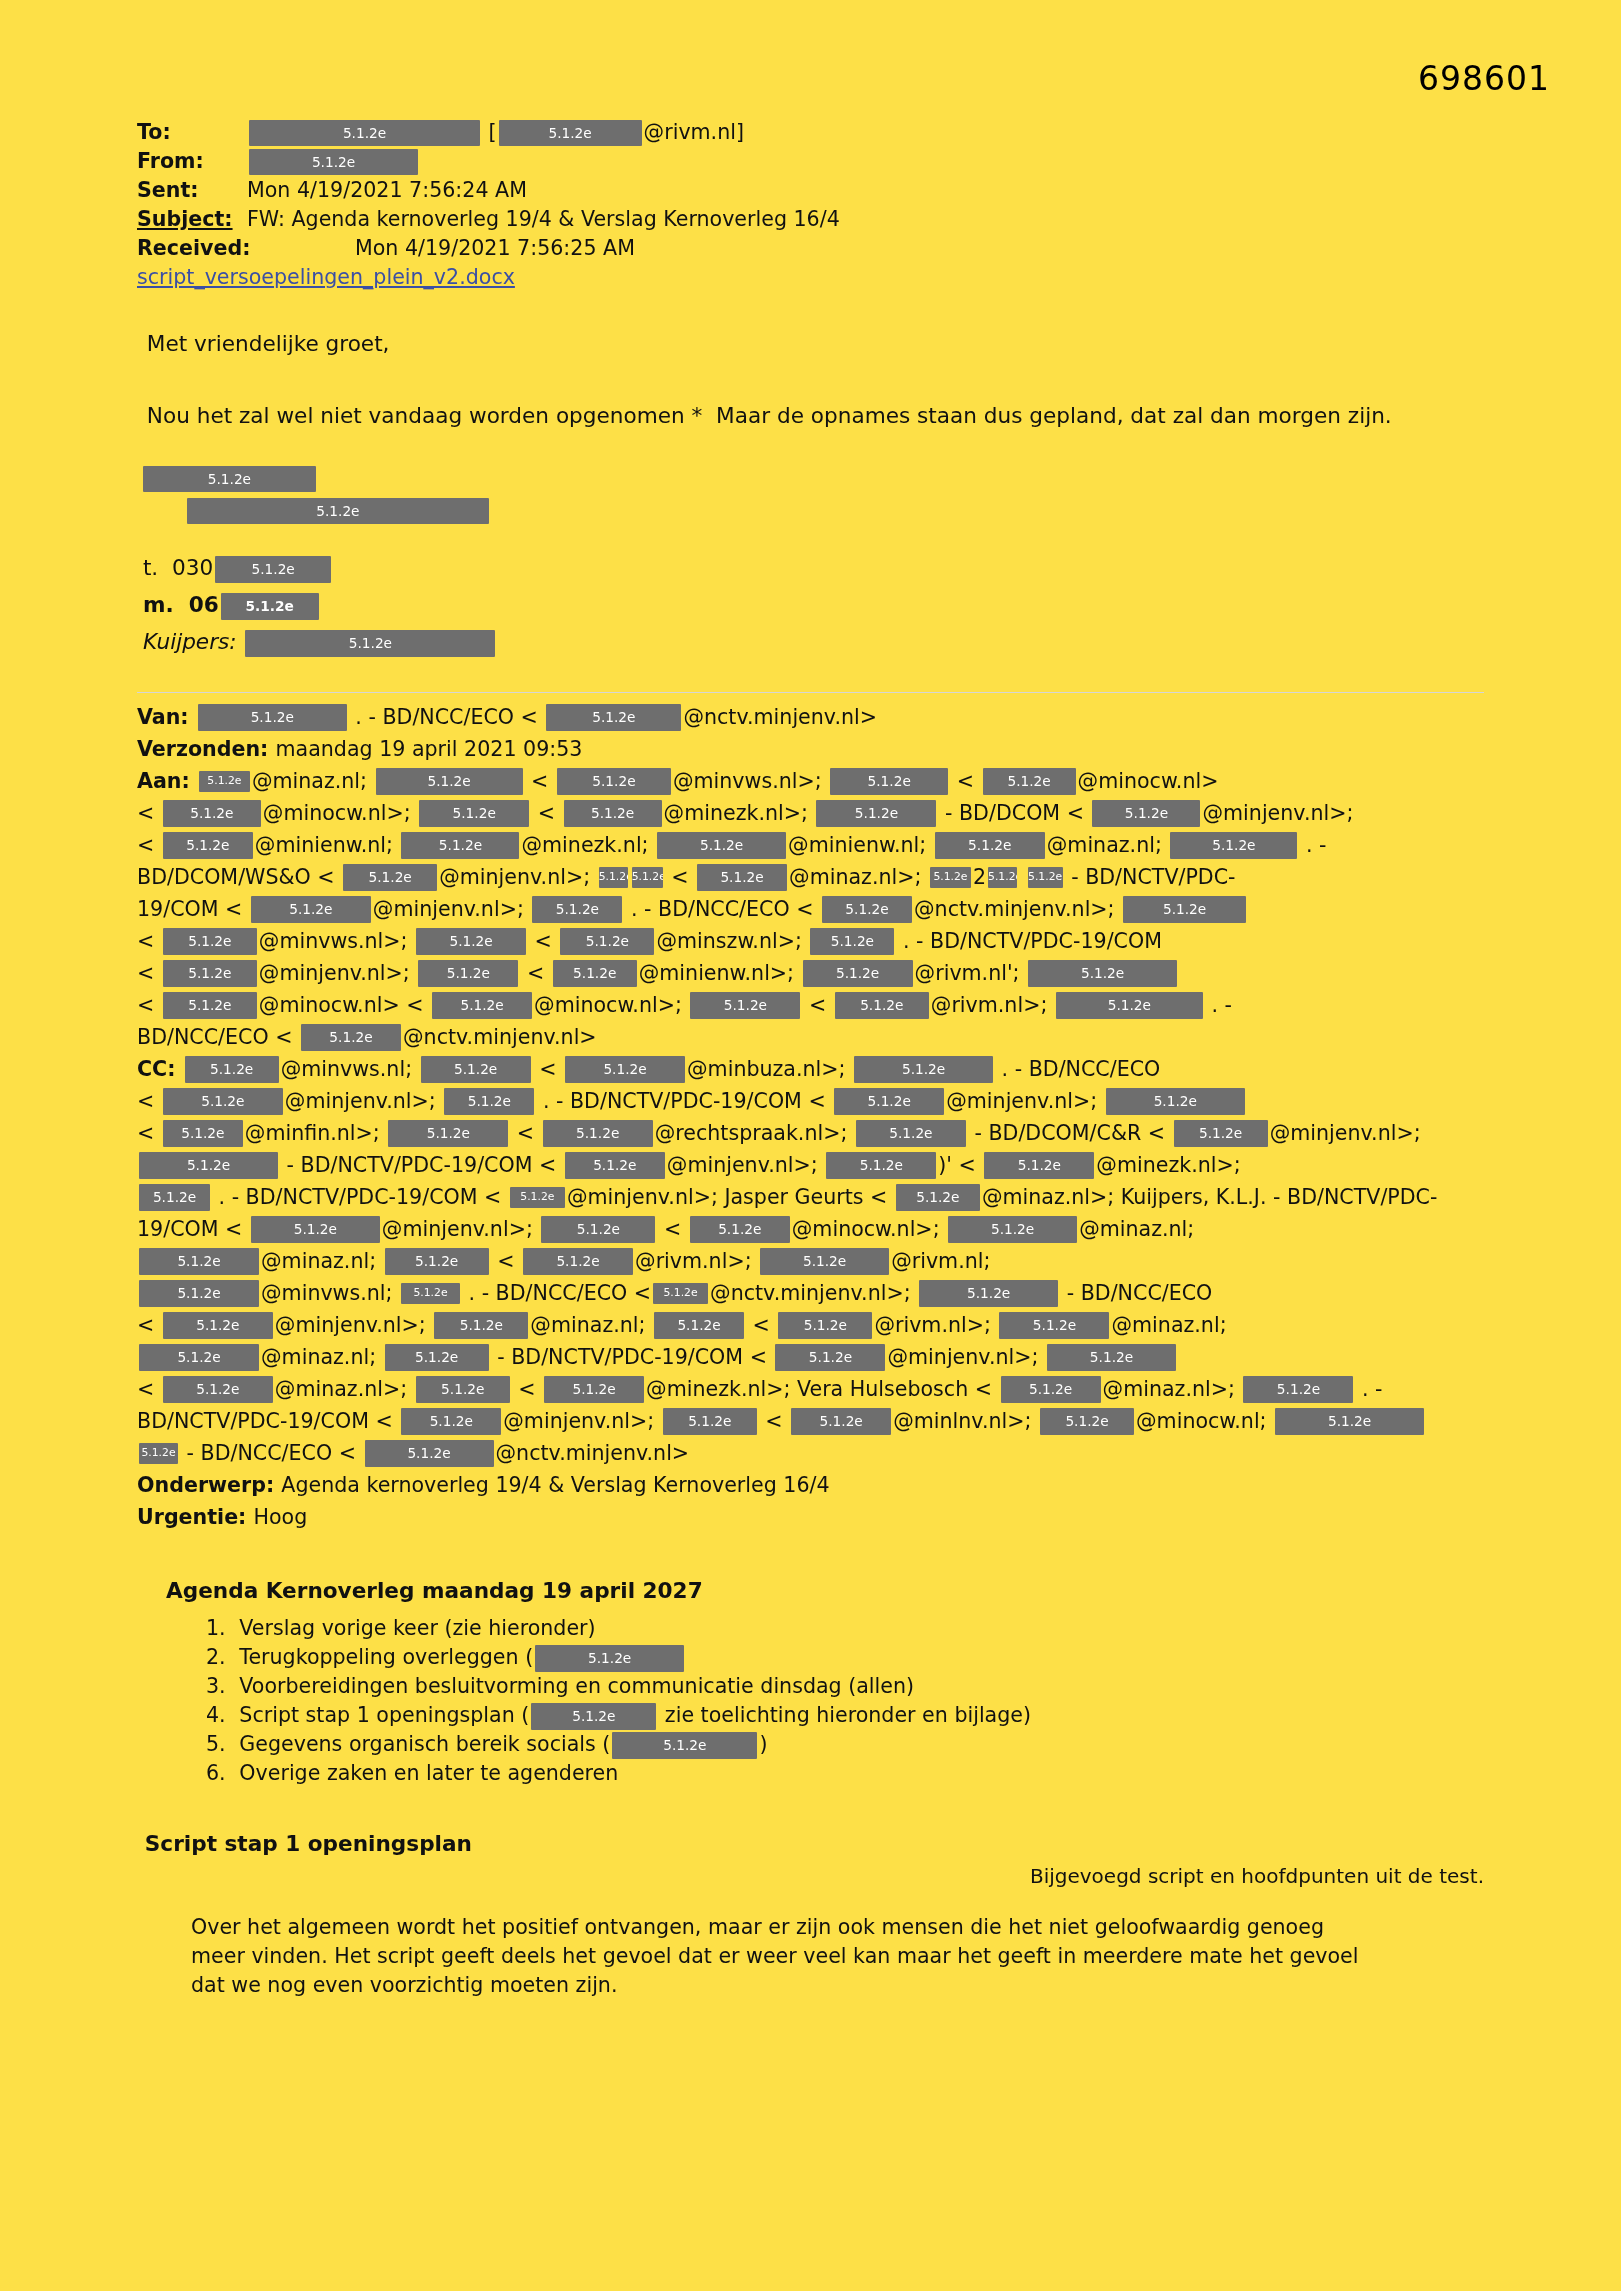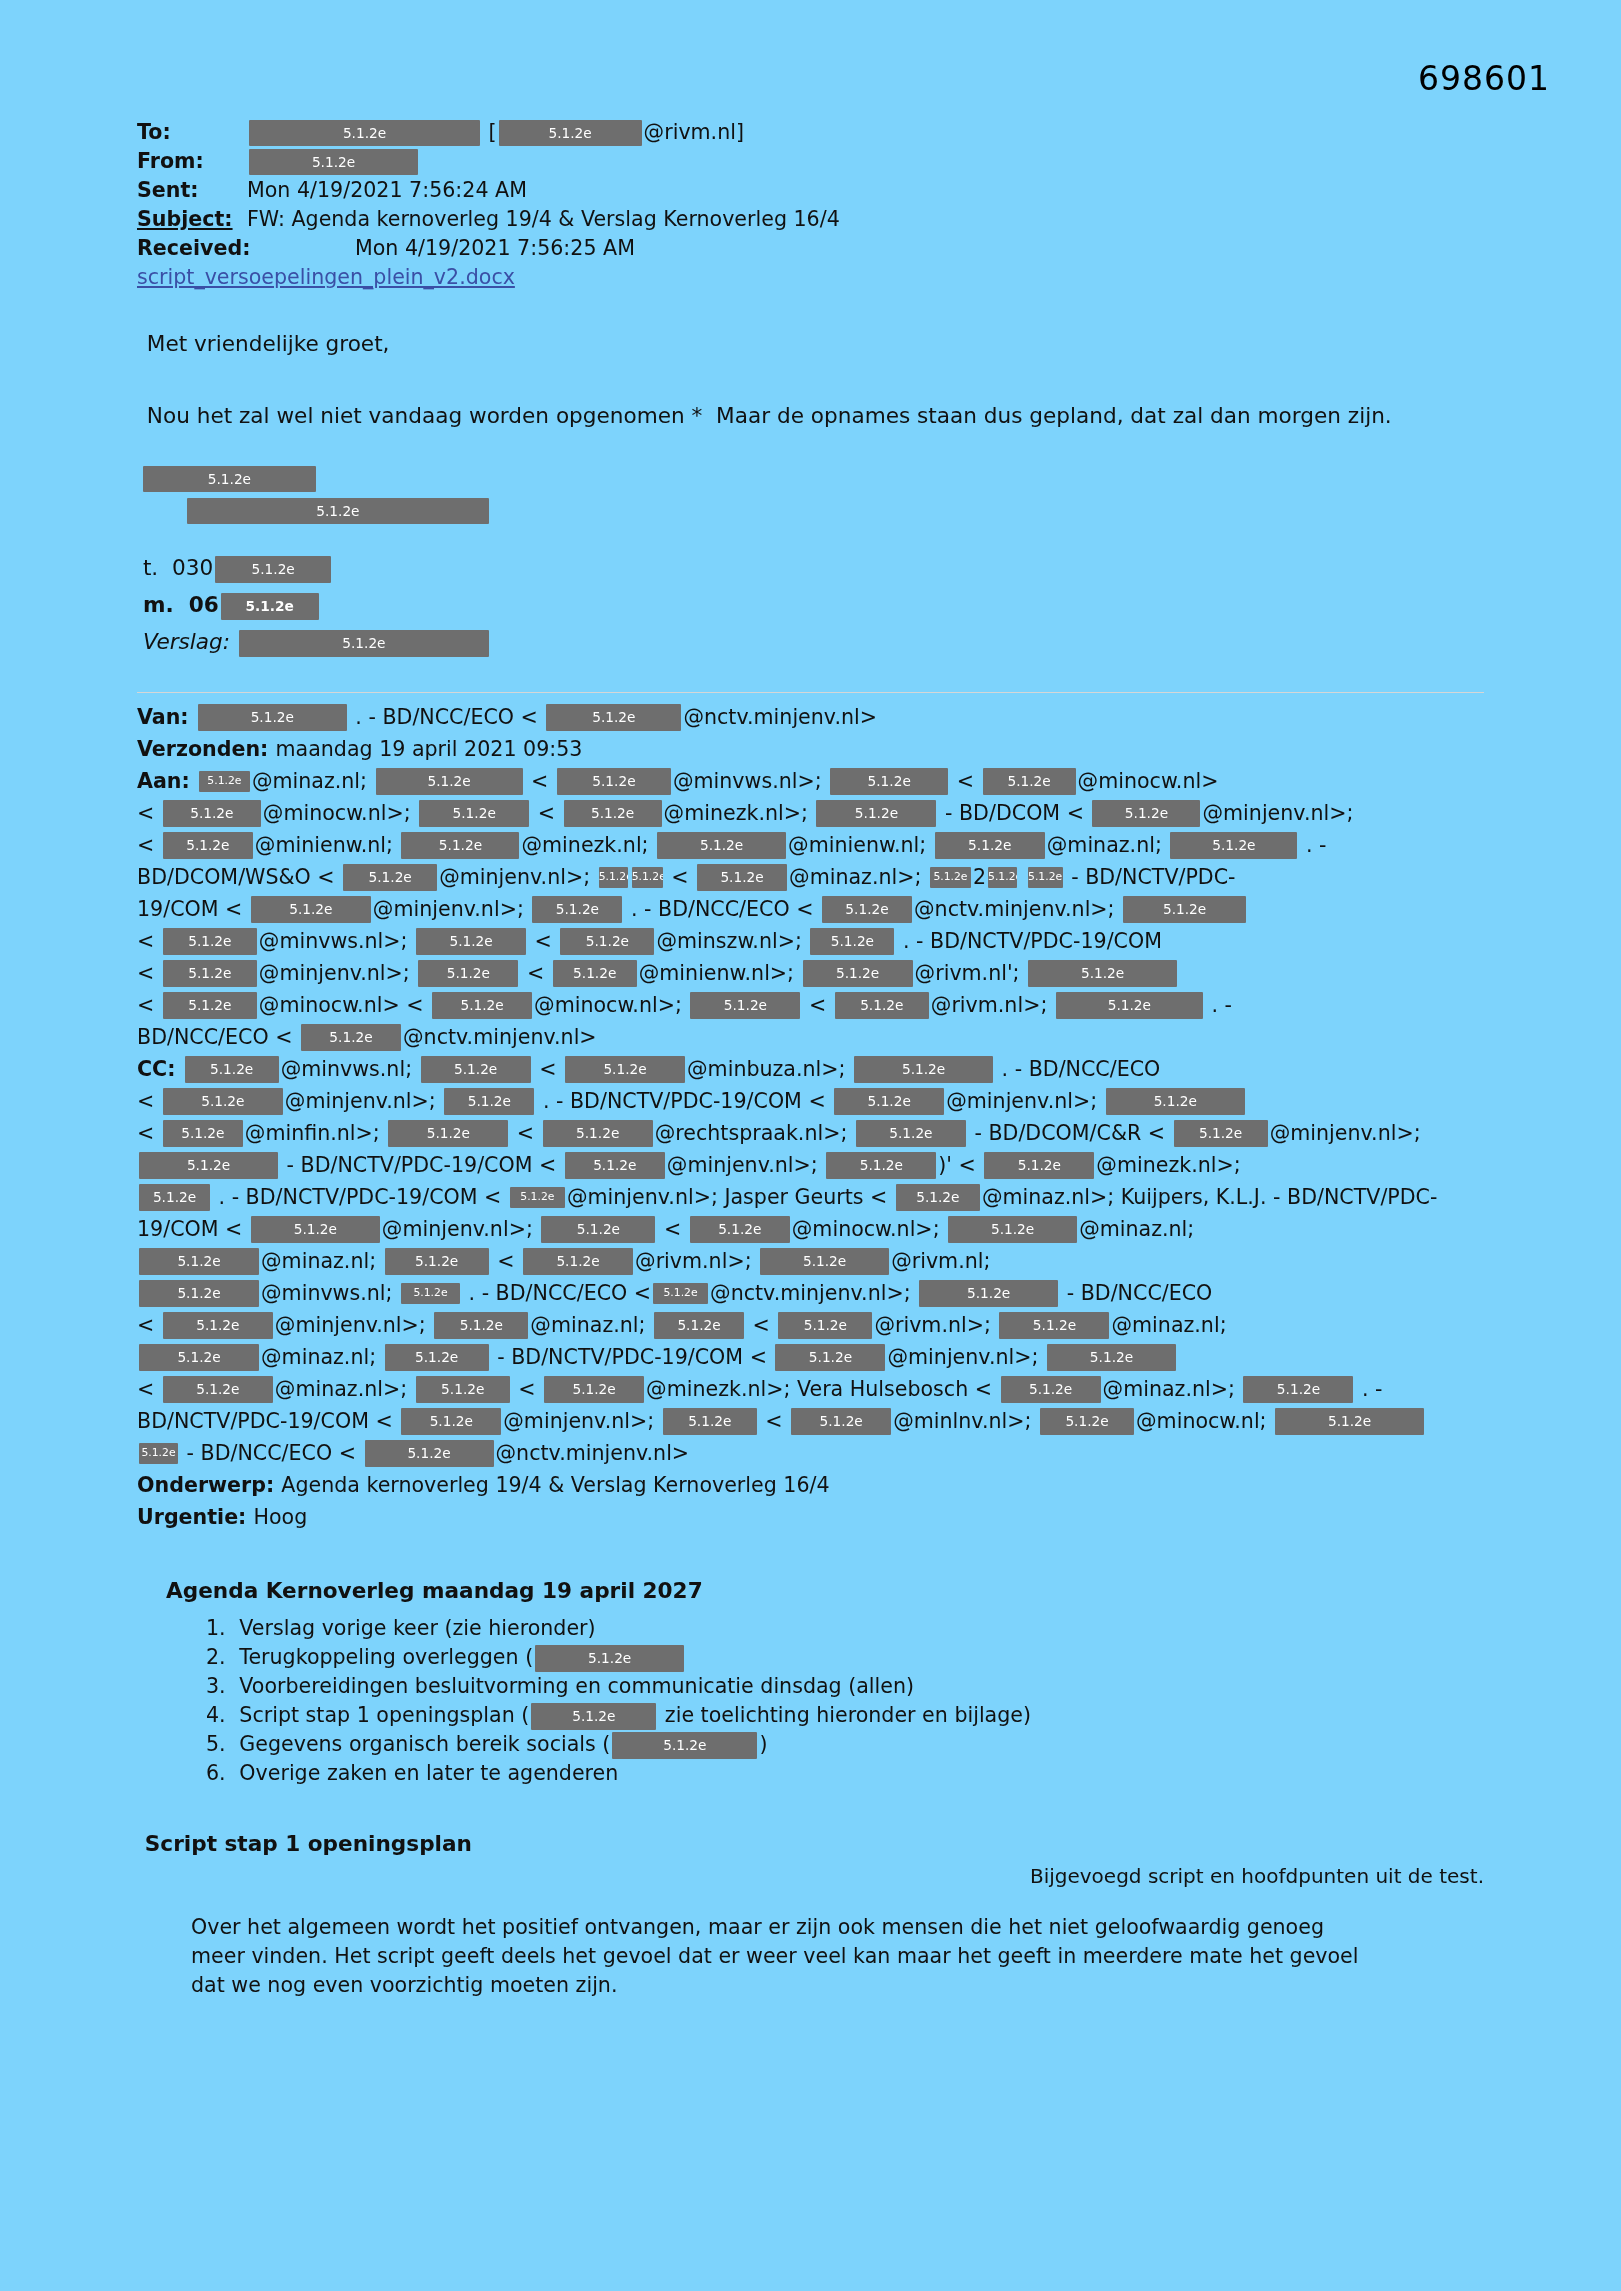--- a/index.html
+++ b/index.html
@@ -1,18 +1,18 @@
 <!DOCTYPE html>
 <html style="--redaction: #6e6e6e; --link: #3a4fa5; --text: #111111;"><head>
 <meta charset="utf-8">
 <style>
   :root { --redaction:#6e6e6e; --link:#3a4fa5; --text:#111111; --rule:#d6d6d6; }
   html,body{margin:0;padding:0;background:#ffffff;}
   .page{
-    width:1621px;height:2292px;position:relative;background:#7dd3fc;
+    width:1621px;height:2292px;position:relative;background:#fde047;
     font-family:"DejaVu Sans",sans-serif;color:var(--text);
     padding:69px 137px 0 137px;box-sizing:border-box;overflow:hidden;
   }
   .page-number{position:absolute;top:59px;right:71px;font-size:33px;letter-spacing:1px;color:#000;}
   .line{white-space:pre;}
   .redaction{
     display:inline-block;height:26.5px;background:var(--redaction);color:#fff;
     font-size:13.7px;line-height:26.5px;text-align:center;vertical-align:middle;
     overflow:hidden;margin:0 2px;border-radius:1px;
   }
@@ -52,21 +52,21 @@
       <div class="line"><span class="seg-a">script_versoepelingen_plein_v2.docx</span></div>
     </div>
 
   <div class="message">
       <div class="line" style="margin-top: 37px; margin-left: 9.8px;"><span class="seg-t">Met vriendelijke groet,</span></div>
       <div class="line" style="margin-top: 43px; margin-left: 9.8px;"><span class="seg-t">Nou het zal wel niet vandaag worden opgenomen *  Maar de opnames staan dus gepland, dat zal dan morgen zijn.</span></div>
       <div class="line" style="margin-top: 33px; margin-left: 3.9px;"><span class="redaction" style="width: 173px;">5.1.2e</span></div>
       <div class="line" style="margin-top: 2.9px; margin-left: 3.9px;"><span class="spacer" style="width: 44px;"></span><span class="redaction" style="width: 302px;">5.1.2e</span></div>
       <div class="line" style="margin-top: 29px; margin-left: 5.9px;"><span class="seg-t">t.  030</span><span class="redaction" style="width: 116px;">5.1.2e</span></div>
       <div class="line" style="margin-top: 7.8px; margin-left: 5.9px; font-weight: bold;"><span class="seg-t">m.  06</span><span class="redaction" style="width: 98px;">5.1.2e</span></div>
-      <div class="line" style="margin-top: 7.8px; margin-left: 5.9px;"><span class="seg-i">Verslag: </span><span class="redaction" style="width: 250px;">5.1.2e</span></div>
+      <div class="line" style="margin-top: 7.8px; margin-left: 5.9px;"><span class="seg-i">Kuijpers: </span><span class="redaction" style="width: 250px;">5.1.2e</span></div>
     </div>
 
   <hr class="sep">
 
   <div class="fwd">
       <div class="line"><span class="seg-b">Van: </span><span class="redaction" style="width: 149px;">5.1.2e</span><span class="seg-t"> . - BD/NCC/ECO &lt; </span><span class="redaction" style="width: 135px;">5.1.2e</span><span class="seg-t">@nctv.minjenv.nl&gt;</span></div>
       <div class="line"><span class="seg-b">Verzonden: </span><span class="seg-t">maandag 19 april 2021 09:53</span></div>
       <div class="line"><span class="seg-b">Aan: </span><span class="redaction rs" style="width: 51px;">5.1.2e</span><span class="seg-t">@minaz.nl; </span><span class="redaction" style="width: 147px;">5.1.2e</span><span class="seg-t"> &lt; </span><span class="redaction" style="width: 114px;">5.1.2e</span><span class="seg-t">@minvws.nl&gt;; </span><span class="redaction" style="width: 118px;">5.1.2e</span><span class="seg-t"> &lt; </span><span class="redaction" style="width: 93px;">5.1.2e</span><span class="seg-t">@minocw.nl&gt;</span></div>
       <div class="line"><span class="seg-t">&lt; </span><span class="redaction" style="width: 98px;">5.1.2e</span><span class="seg-t">@minocw.nl&gt;; </span><span class="redaction" style="width: 110px;">5.1.2e</span><span class="seg-t"> &lt; </span><span class="redaction" style="width: 98px;">5.1.2e</span><span class="seg-t">@minezk.nl&gt;; </span><span class="redaction" style="width: 120px;">5.1.2e</span><span class="seg-t"> - BD/DCOM &lt; </span><span class="redaction" style="width: 108px;">5.1.2e</span><span class="seg-t">@minjenv.nl&gt;;</span></div>
       <div class="line"><span class="seg-t">&lt; </span><span class="redaction" style="width: 90px;">5.1.2e</span><span class="seg-t">@minienw.nl; </span><span class="redaction" style="width: 118px;">5.1.2e</span><span class="seg-t">@minezk.nl; </span><span class="redaction" style="width: 129px;">5.1.2e</span><span class="seg-t">@minienw.nl; </span><span class="redaction" style="width: 110px;">5.1.2e</span><span class="seg-t">@minaz.nl; </span><span class="redaction" style="width: 127px;">5.1.2e</span><span class="seg-t"> . -</span></div>

